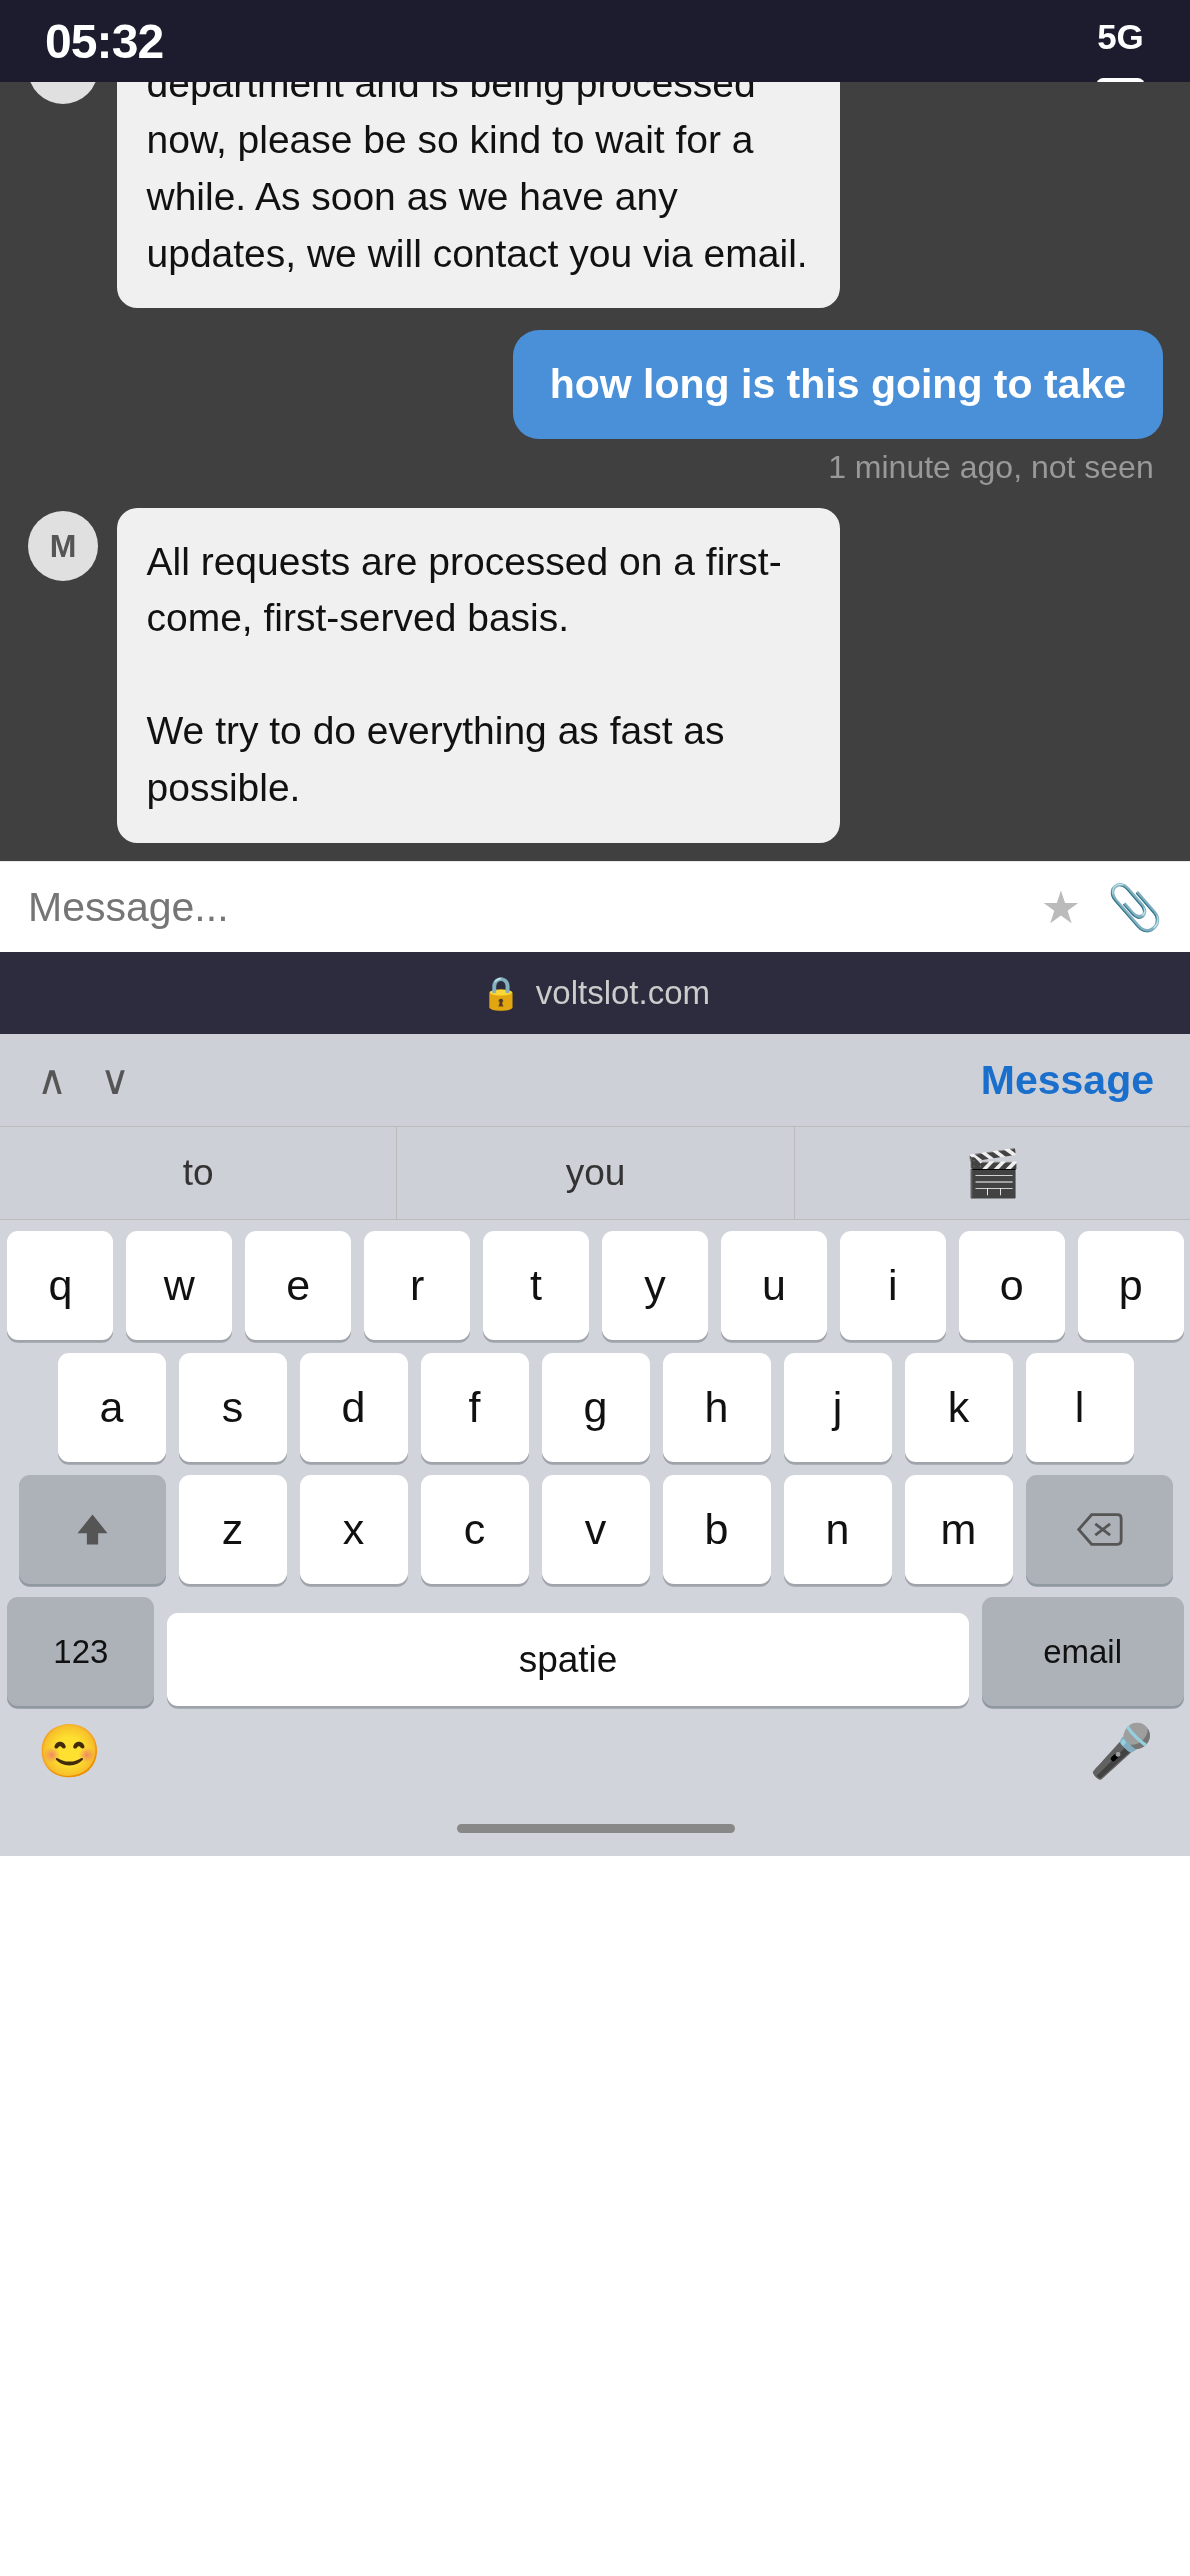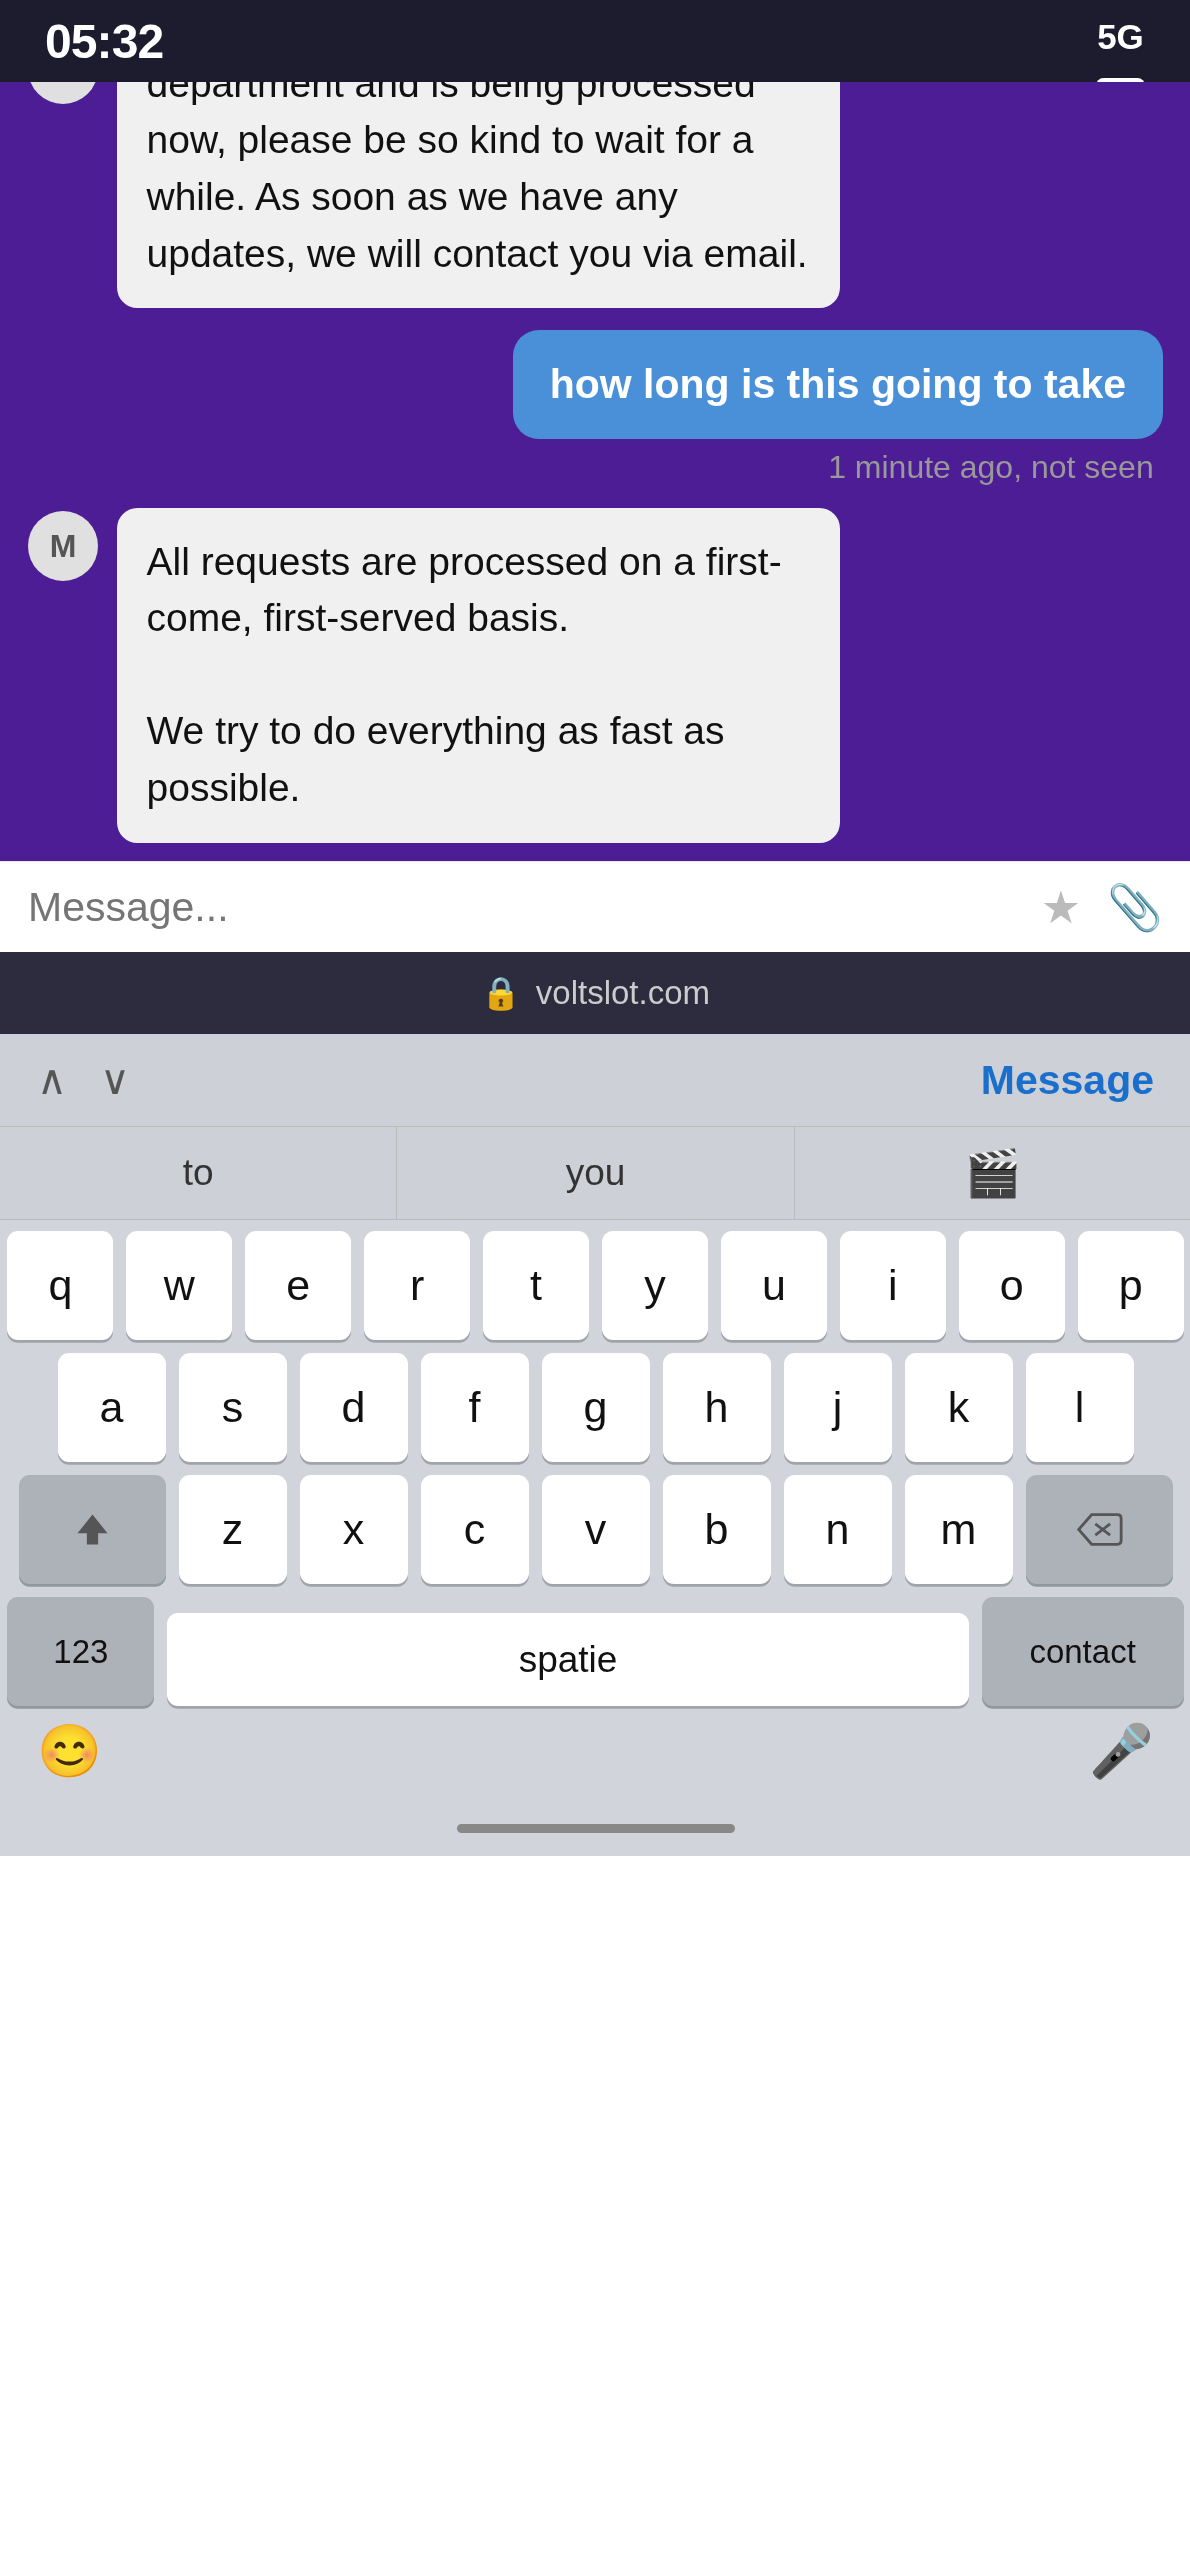--- a/index.html
+++ b/index.html
@@ -66,21 +66,21 @@
     .battery-label {
       color: #1c1c2e;
       font-size: 30px;
       font-weight: 700;
       text-decoration: underline;
     }
 
     
     .chat-area {
       width: 100%;
-      background: #4c1d95;
+      background: #404040;
       padding: 28px 28px 18.5px 28px;
       display: flex;
       flex-direction: column;
       gap: 22px;
     }
 
     
     .msg-row-left {
       display: flex;
       align-items: flex-start;
@@ -444,21 +444,21 @@
           <path d="M18 4 H46 Q50 4 50 8 V32 Q50 36 46 36 H18 L4 20 Z" stroke="#555" stroke-width="3" fill="none"></path>
           <line x1="22" y1="14" x2="38" y2="26" stroke="#555" stroke-width="3"></line>
           <line x1="38" y1="14" x2="22" y2="26" stroke="#555" stroke-width="3"></line>
         </svg>
       </div>
     </div>
 
     <div class="key-row">
       <div class="key-special key-123">123</div>
       <div class="key key-space">spatie</div>
-      <div class="key-special key-return">contact</div>
+      <div class="key-special key-return">email</div>
     </div>
   </div>
 
   <div class="keyboard-bottom">
     <span class="bottom-key">😊</span>
     <span class="bottom-key">🎤</span>
   </div>
 
   <div class="home-indicator">
     <div class="home-bar"></div>

